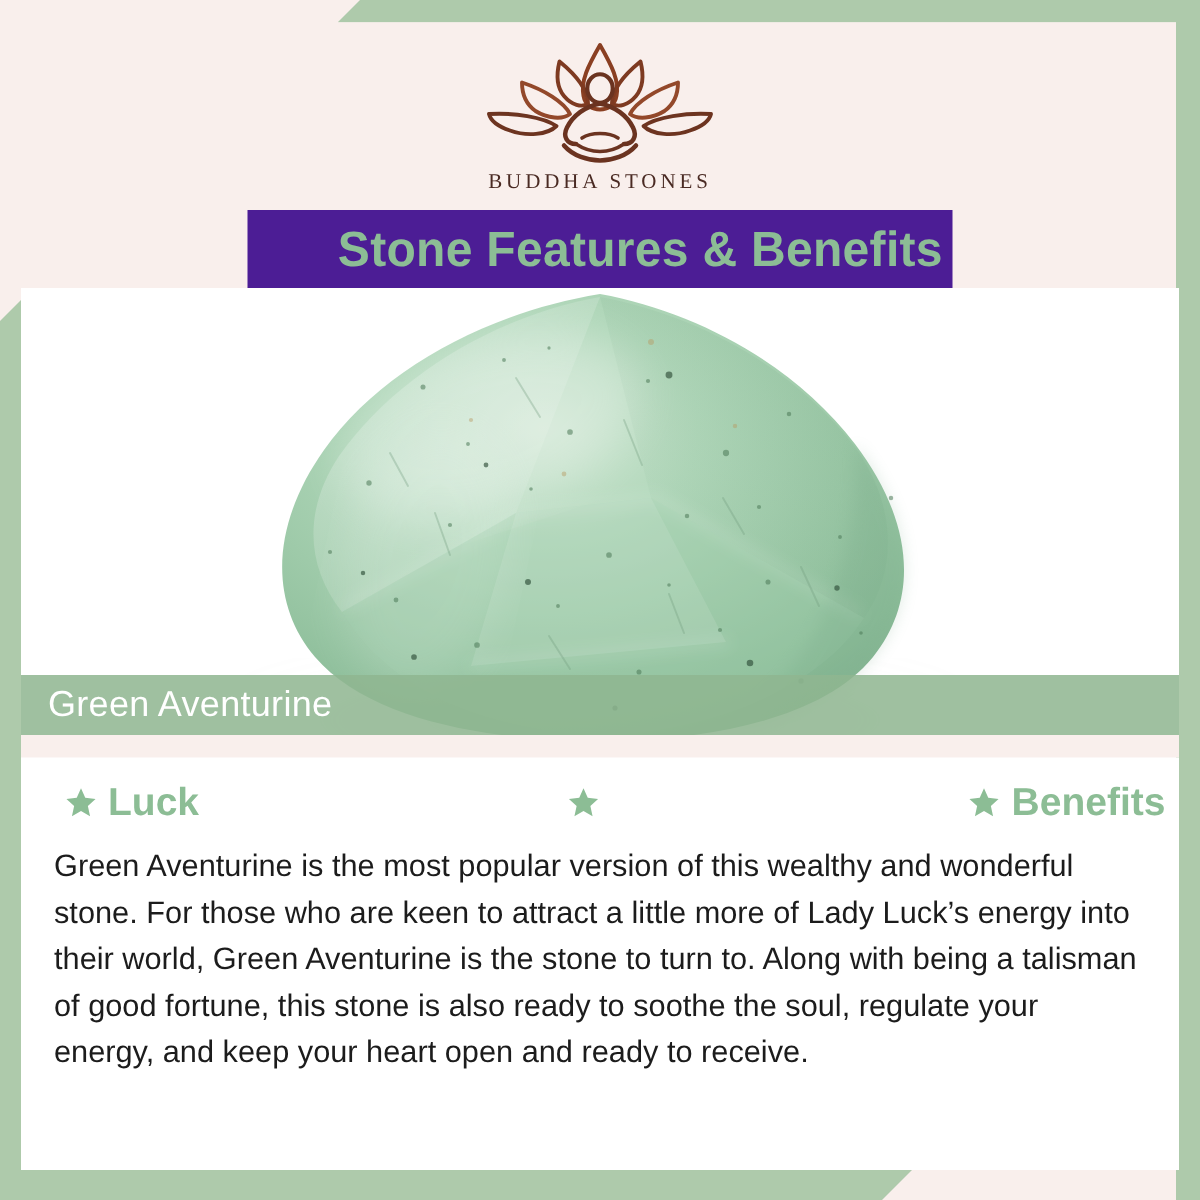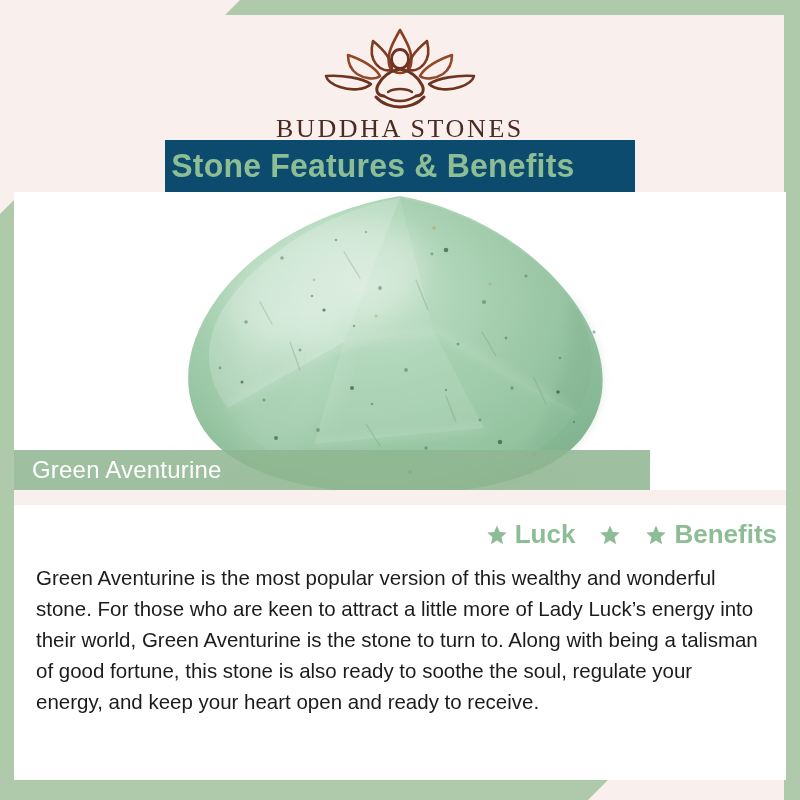--- a/index.html
+++ b/index.html
@@ -78,36 +78,36 @@
     align-items: center;
   }
   .logo-mark {
     width: 168px;
     height: 86px;
     display: block;
   }
   .logo-text {
     margin-top: 4px;
     font-family: "Liberation Serif", serif;
-    font-size: 26px;
+    font-size: 14px;
     letter-spacing: 2.6px;
     color: #4a2a23;
     font-weight: 400;
   }
 
   .title-band {
     position: absolute;
     top: 140px;
     left: 165px;
     width: 470px;
     height: 52px;
-    background: #0c4a6e;
+    background: #4c1d95;
     display: flex;
     align-items: center;
-    justify-content: flex-start;
+    justify-content: flex-end;
   }
   .title-text {
     font-family: "Liberation Sans Narrow", "Liberation Sans", sans-serif;
     font-weight: bold;
     font-size: 33px;
     color: #8cbd95;
     letter-spacing: 0.2px;
     white-space: nowrap;
     transform: scaleX(0.97);
   }
@@ -126,21 +126,21 @@
     display: block;
     width: 772px;
     height: 298px;
   }
 
   
   .name-band {
     position: absolute;
     top: 450px;
     left: 14px;
-    width: 636px;
+    width: 772px;
     height: 40px;
     background: rgba(143, 182, 144, 0.86);
     display: flex;
     align-items: center;
     z-index: 5;
   }
   .name-band-text {
     margin-left: 18px;
     color: #ffffff;
     font-family: "Liberation Sans Narrow", "Liberation Sans", sans-serif;
@@ -164,23 +164,24 @@
     top: 505px;
     left: 14px;
     width: 772px;
     height: 275px;
     background: #ffffff;
   }
 
   .keywords {
     margin-top: 14px;
     display: flex;
-    justify-content: flex-end;
+    justify-content: space-between;
     align-items: center;
     gap: 6px;
+    padding-left: 20px;
   }
   .keyword {
     display: flex;
     align-items: center;
     gap: 7px;
     margin: 0 9px;
   }
   .kw-star {
     display: inline-block;
     width: 22px;

